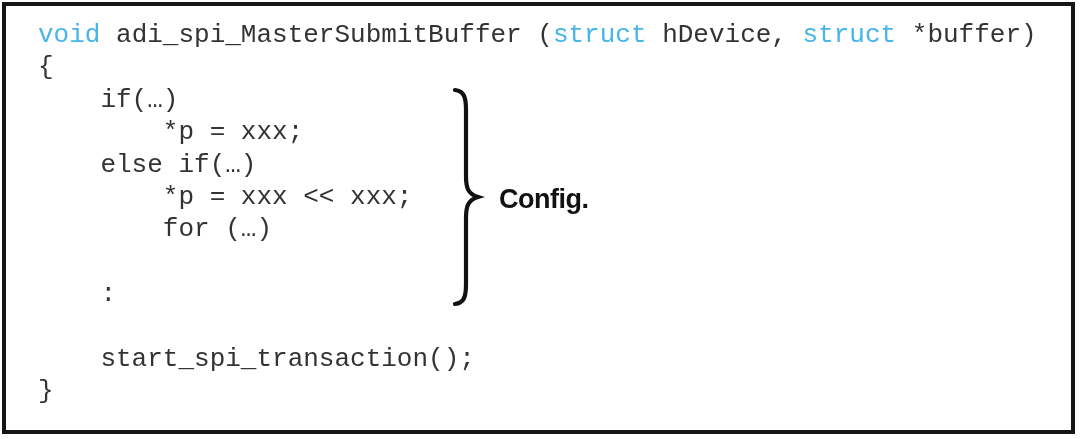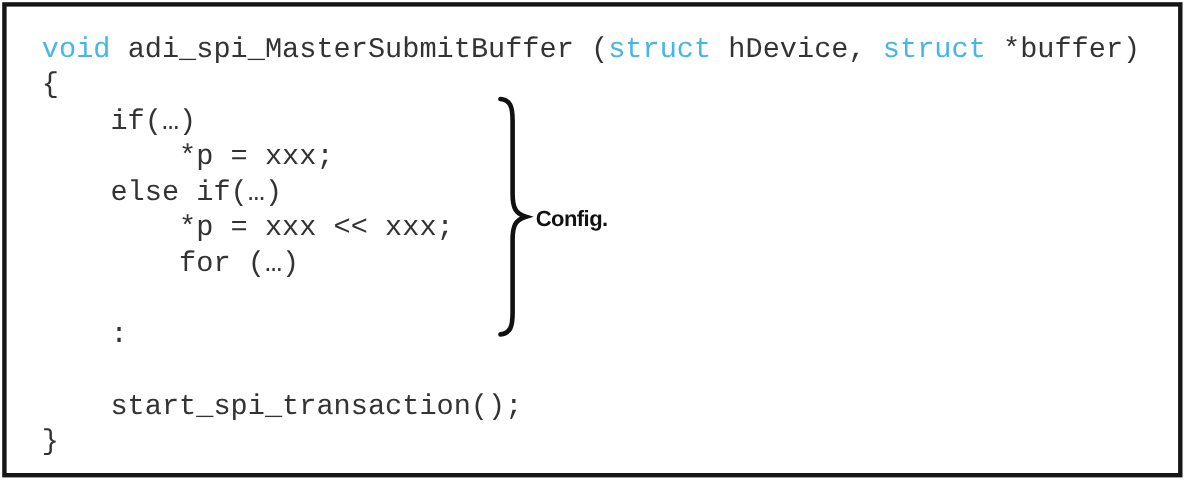--- a/index.html
+++ b/index.html
@@ -20,21 +20,21 @@
     left: 2px;
     top: 2px;
     right: 5px;
     bottom: 5px;
     border: 4px solid var(--frame, #161616);
     background: var(--bg, #ffffff);
   }
   pre.code {
     position: absolute;
     left: 32px;
-    top: 23px;
+    top: 13px;
     margin: 0;
     font-family: "Liberation Mono", monospace;
     font-size: 26px;
     line-height: 32.4px;
     color: var(--code, #333333);
     white-space: pre;
   }
   pre.code .kw {
     color: var(--kw, #46b5e8);
   }
@@ -46,25 +46,25 @@
     height: 222px;
   }
   .brace path {
     fill: none;
     stroke: var(--ann, #111111);
     stroke-width: 4.2;
     stroke-linecap: round;
   }
   .config-label {
     position: absolute;
-    left: 481px;
+    left: 493px;
     top: 178px;
     font-family: "Liberation Sans", sans-serif;
     font-weight: bold;
-    font-size: 20px;
+    font-size: 27px;
     line-height: 30px;
     letter-spacing: -0.5px;
     color: var(--ann, #111111);
   }
 </style>
 </head>
 <body>
 
 <div class="canvas">
   <div class="frame">

